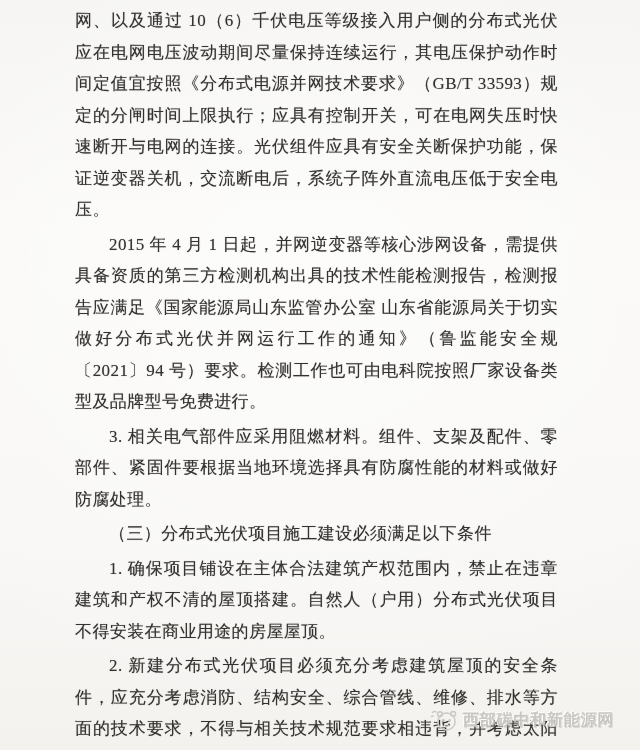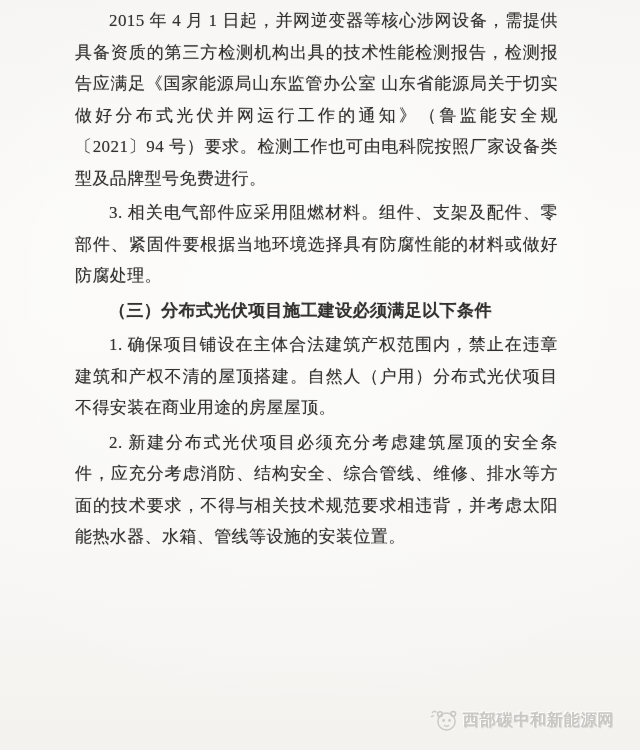--- a/index.html
+++ b/index.html
@@ -30,21 +30,21 @@
     letter-spacing: 0.4px;
     text-align: justify;
     text-justify: inter-ideograph;
     text-shadow: 0 0 1px rgba(70,66,62,0.45);
   }
   .para {
     margin: 0 0 3px 0;
     text-indent: 2em;
   }
   .para.no-indent { text-indent: 0; }
-  .para.heading { font-weight: bold; }
+  .para.heading { font-weight: normal; }
   .watermark {
     position: absolute;
     right: 26px;
     bottom: 17px;
     display: flex;
     align-items: center;
     gap: 4px;
     white-space: nowrap;
   }
   .wm-icon svg { display: block; }
@@ -56,20 +56,21 @@
     color: #c9c7c3;
     text-shadow: -1px -1px 0 rgba(255,255,255,0.95), 1px 1px 0 rgba(150,147,143,0.28);
   }
 </style>
 </head>
 <body>
 
 <div class="photo-bg"></div>
 
 <div class="doc">
+  <p class="para no-indent">网、以及通过 10（6）千伏电压等级接入用户侧的分布式光伏应在电网电压波动期间尽量保持连续运行，其电压保护动作时间定值宜按照《分布式电源并网技术要求》（GB/T 33593）规定的分闸时间上限执行；应具有控制开关，可在电网失压时快速断开与电网的连接。光伏组件应具有安全关断保护功能，保证逆变器关机，交流断电后，系统子阵外直流电压低于安全电压。</p>
   <p class="para">2015 年 4 月 1 日起，并网逆变器等核心涉网设备，需提供具备资质的第三方检测机构出具的技术性能检测报告，检测报告应满足《国家能源局山东监管办公室 山东省能源局关于切实做好分布式光伏并网运行工作的通知》（鲁监能安全规〔2021〕94 号）要求。检测工作也可由电科院按照厂家设备类型及品牌型号免费进行。</p>
   <p class="para">3. 相关电气部件应采用阻燃材料。组件、支架及配件、零部件、紧固件要根据当地环境选择具有防腐性能的材料或做好防腐处理。</p>
   <p class="para heading">（三）分布式光伏项目施工建设必须满足以下条件</p>
   <p class="para">1. 确保项目铺设在主体合法建筑产权范围内，禁止在违章建筑和产权不清的屋顶搭建。自然人（户用）分布式光伏项目不得安装在商业用途的房屋屋顶。</p>
   <p class="para">2. 新建分布式光伏项目必须充分考虑建筑屋顶的安全条件，应充分考虑消防、结构安全、综合管线、维修、排水等方面的技术要求，不得与相关技术规范要求相违背，并考虑太阳能热水器、水箱、管线等设施的安装位置。</p>
 </div>
 
 <div class="watermark">
   <span class="wm-icon">
     <svg width="30" height="26" viewBox="0 0 30 26" xmlns="http://www.w3.org/2000/svg">

